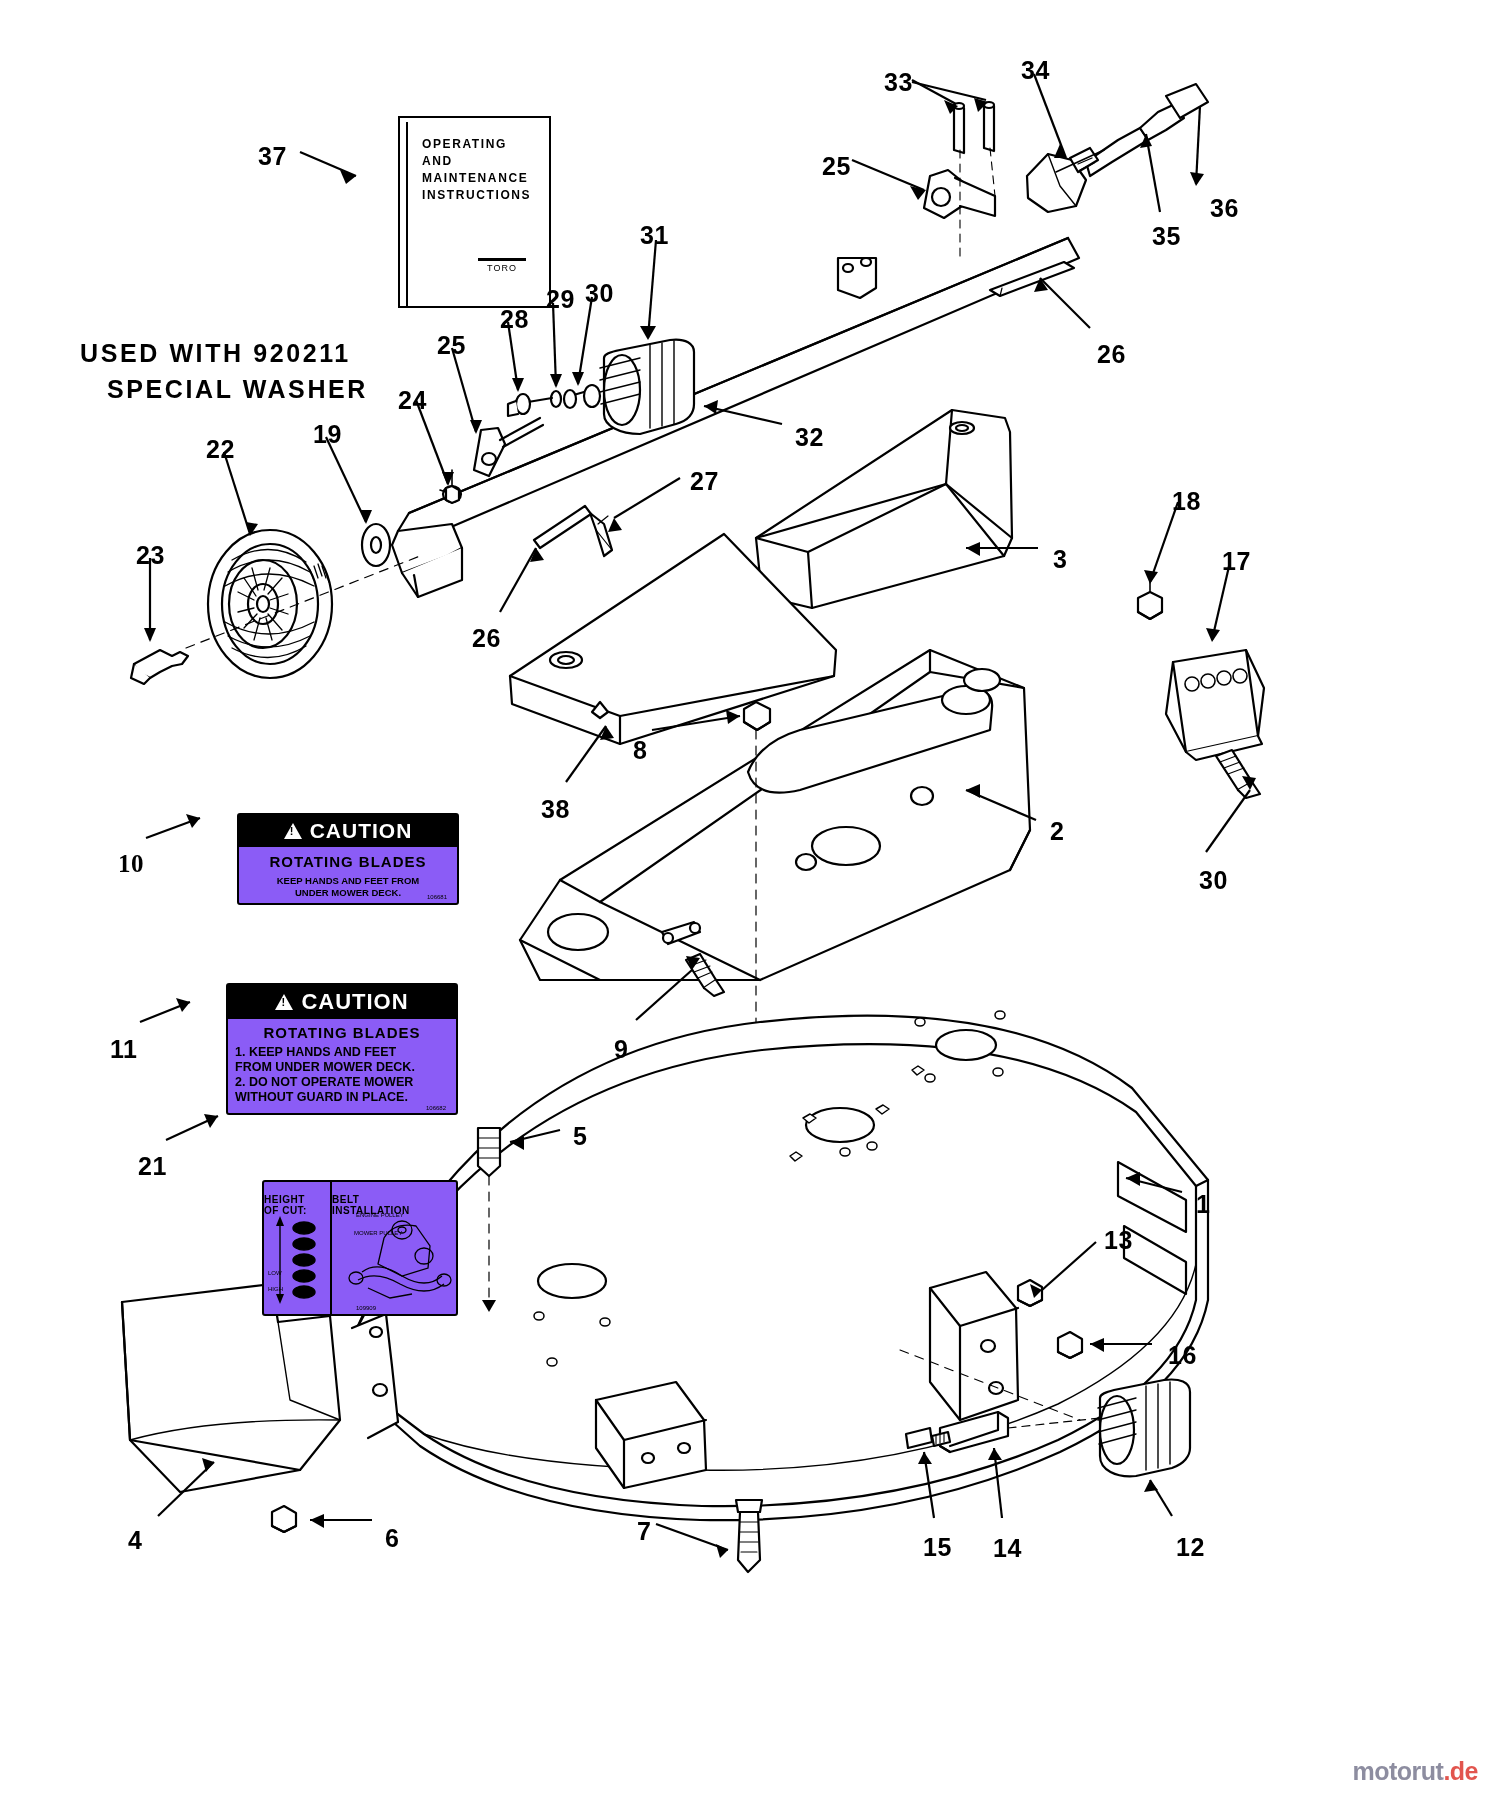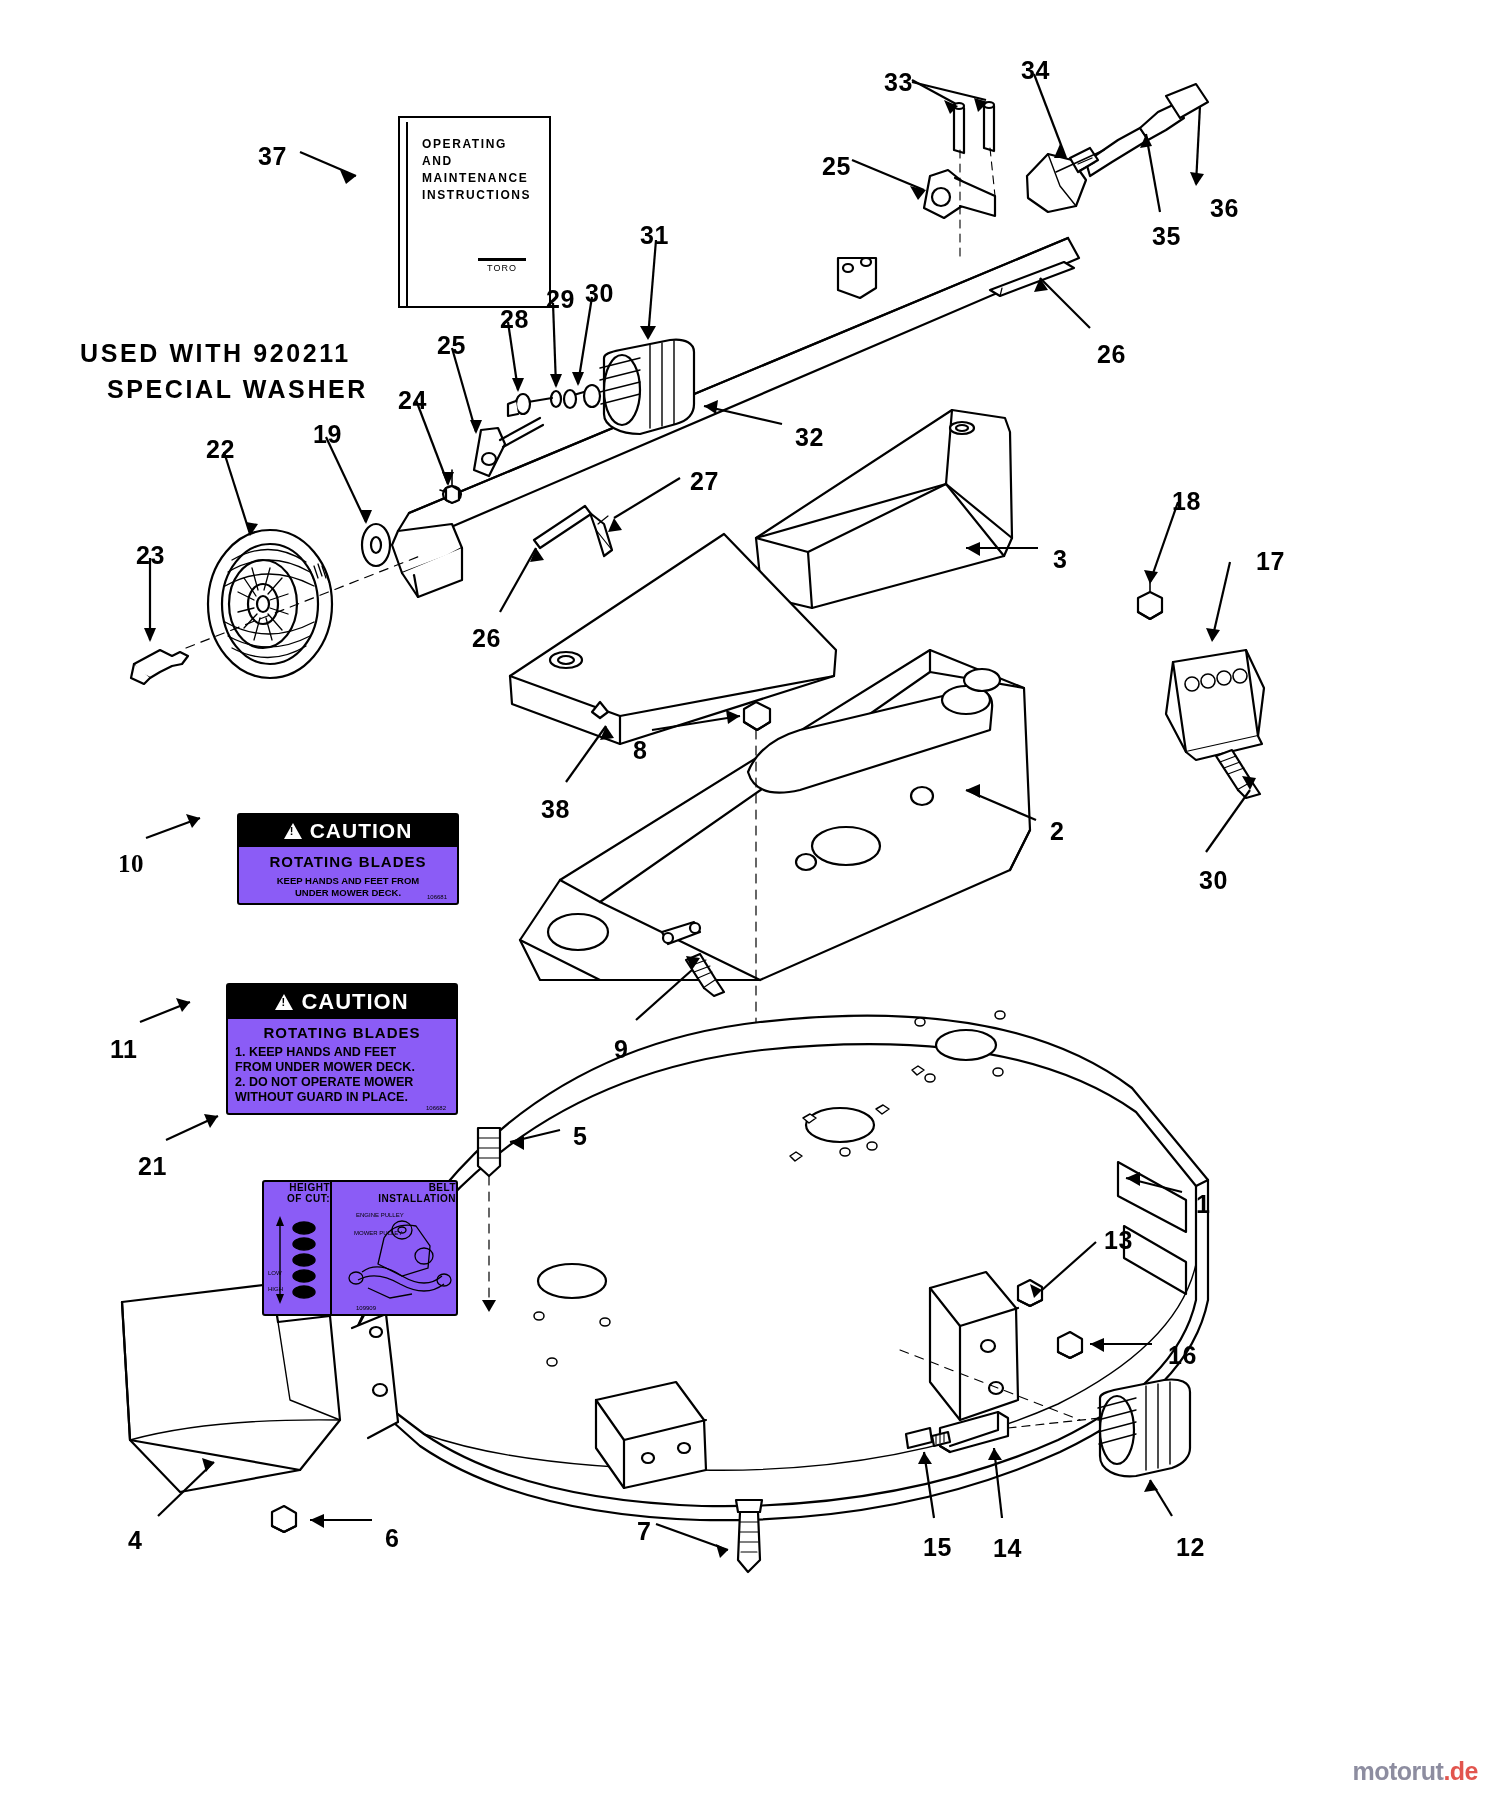--- a/index.html
+++ b/index.html
@@ -144,22 +144,22 @@
     font-size: 12.5px; line-height: 15px; margin-top: 4px;
     text-align: left; padding: 0 7px;
   }
   #decal-11 .code { position: absolute; right: 10px; bottom: 2px; font-size: 6px; }
 
   #decal-21 { left: 262px; top: 1180px; width: 196px; height: 136px; }
   #decal-21 .cols { display: flex; height: 100%; }
   #decal-21 .cL { width: 66px; border-right: 2px solid #000; position: relative; }
   #decal-21 .cR { flex: 1; position: relative; }
   #decal-21 .ttl {
-    font-size: 10px; font-weight: bold; text-align: right;
-    letter-spacing: 0.5px; padding-top: 0; line-height: 11px;
+    font-size: 10px; font-weight: bold; text-align: left;
+    letter-spacing: 0.5px; padding-top: 12px; line-height: 11px;
   }
   #decal-21 .lowlbl { position: absolute; left: 4px; top: 88px; font-size: 6px; }
   #decal-21 .highlbl { position: absolute; left: 4px; top: 104px; font-size: 6px; }
   #decal-21 .rl1 { position: absolute; left: 24px; top: 30px; font-size: 6px; }
   #decal-21 .rl2 { position: absolute; left: 22px; top: 48px; font-size: 6px; }
   #decal-21 .code { position: absolute; left: 24px; bottom: 3px; font-size: 6px; }
 
   
   .watermark {
     position: absolute;
@@ -620,21 +620,21 @@
       <div class="callout" style="left: 437px; top: 331px;">25</div>
       <div class="callout" style="left: 398px; top: 386px;">24</div>
       <div class="callout" style="left: 313px; top: 420px;">19</div>
       <div class="callout" style="left: 206px; top: 435px;">22</div>
       <div class="callout" style="left: 136px; top: 541px;">23</div>
       <div class="callout" style="left: 795px; top: 423px;">32</div>
       <div class="callout" style="left: 690px; top: 467px;">27</div>
       <div class="callout" style="left: 472px; top: 624px;">26</div>
       <div class="callout" style="left: 1053px; top: 545px;">3</div>
       <div class="callout" style="left: 1172px; top: 487px;">18</div>
-      <div class="callout" style="left: 1256px; top: 547px;">17</div>
+      <div class="callout" style="left: 1222px; top: 547px;">17</div>
       <div class="callout" style="left: 1199px; top: 866px;">30</div>
       <div class="callout" style="left: 633px; top: 736px;">8</div>
       <div class="callout" style="left: 541px; top: 795px;">38</div>
       <div class="callout" style="left: 1050px; top: 817px;">2</div>
       <div class="callout" style="left: 614px; top: 1035px;">9</div>
       <div class="callout" style="left: 118px; top: 850px; font-family: Liberation Serif, serif;">10</div>
       <div class="callout" style="left: 110px; top: 1035px;">11</div>
       <div class="callout" style="left: 138px; top: 1152px;">21</div>
       <div class="callout" style="left: 573px; top: 1122px;">5</div>
       <div class="callout" style="left: 1196px; top: 1190px;">1</div>

